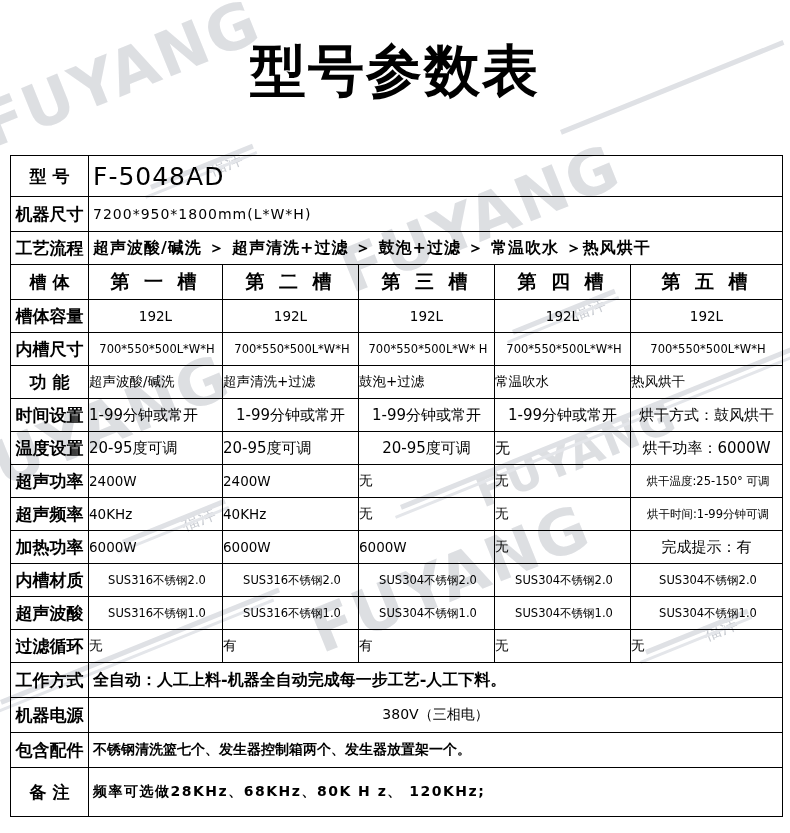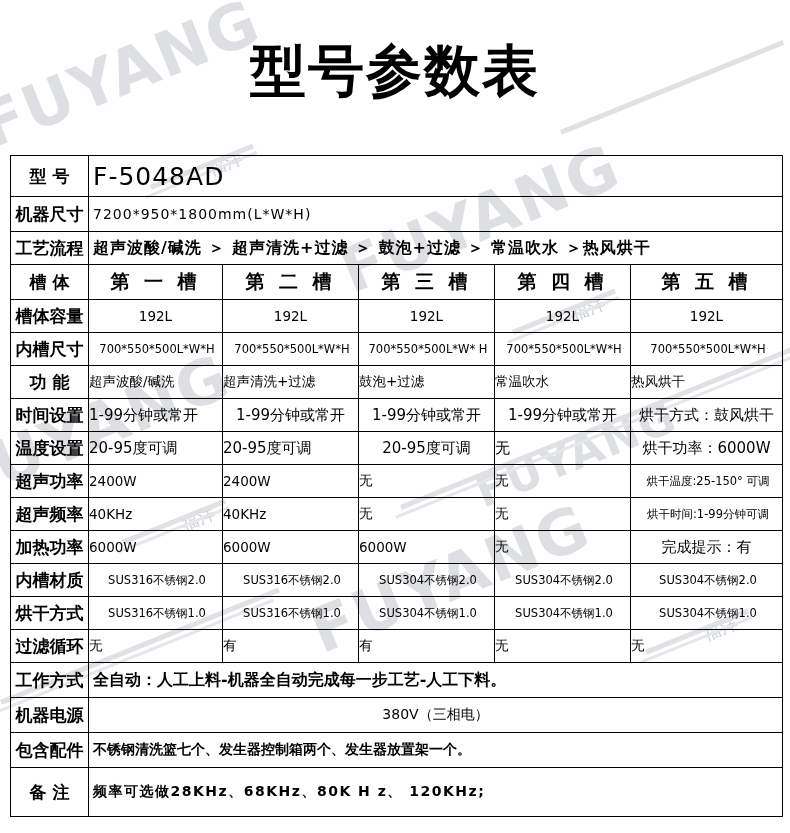--- a/index.html
+++ b/index.html
@@ -319,21 +319,21 @@
     <tr>
       <td class="lbl">内槽材质</td>
       <td class="v tiny">SUS316不锈钢2.0</td>
       <td class="v tiny">SUS316不锈钢2.0</td>
       <td class="v tiny">SUS304不锈钢2.0</td>
       <td class="v tiny">SUS304不锈钢2.0</td>
       <td class="v tiny">SUS304不锈钢2.0</td>
     </tr>
 
     <tr>
-      <td class="lbl">烘干方式</td>
+      <td class="lbl">超声波酸</td>
       <td class="v tiny">SUS316不锈钢1.0</td>
       <td class="v tiny">SUS316不锈钢1.0</td>
       <td class="v tiny">SUS304不锈钢1.0</td>
       <td class="v tiny">SUS304不锈钢1.0</td>
       <td class="v tiny">SUS304不锈钢1.0</td>
     </tr>
 
     <tr>
       <td class="lbl">过滤循环</td>
       <td class="v left">无</td>

